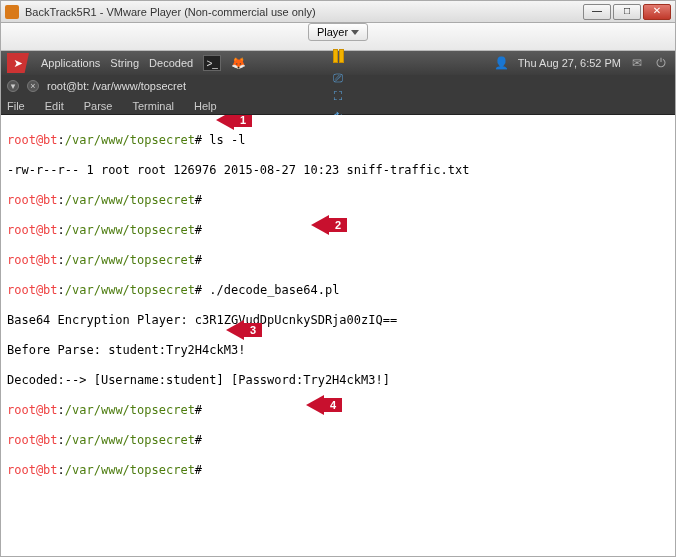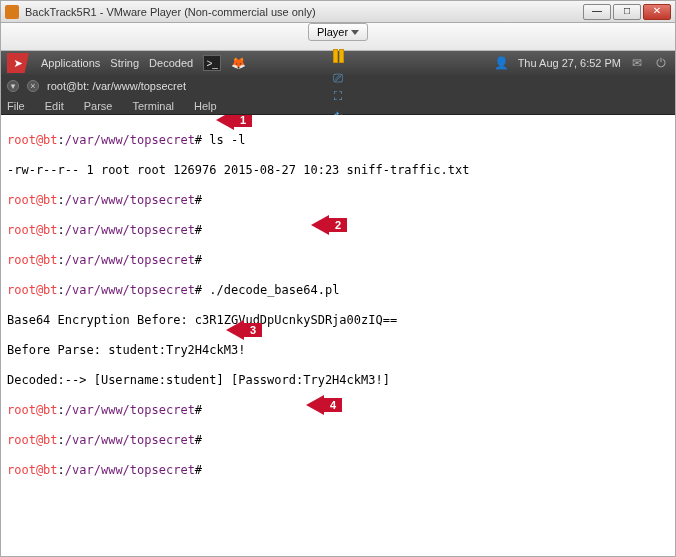--- a/index.html
+++ b/index.html
@@ -21,21 +21,21 @@
 .vm-panel .menu-item { cursor: pointer; }
 .vm-panel .app-box { width: 18px; height: 16px; background: #222; border: 1px solid #666; display: inline-flex; align-items: center; justify-content: center; font-size: 10px; }
 .vm-panel .accent { width: 22px; height: 20px; background: #c33; clip-path: polygon(0 0, 100% 0, 80% 100%, 0 100%); margin-right: 2px; display: inline-flex; align-items: center; justify-content: center; color:#fff; }
 .vm-panel .right { margin-left: auto; display: flex; align-items: center; gap: 8px; }
 .term-title { height: 22px; background: #3a3a3a; color: #ddd; display: flex; align-items: center; padding: 0 6px; gap: 8px; font-size: 11px; }
 .term-title .circle { width: 12px; height: 12px; border-radius: 50%; background: #555; border: 1px solid #777; display:inline-flex; align-items:center; justify-content:center; font-size:9px; color:#ccc; line-height:1; }
 .term-title .ttext { font-weight: normal; }
 .term-menu { height: 18px; background: #3a3a3a; color: #ccc; display: flex; align-items: center; padding: 0 6px; gap: 20px; font-size: 11px; border-bottom: 1px solid #222; }
 .terminal { background: #fff; font-family: "DejaVu Sans Mono", "Courier New", monospace; font-size: 12px; line-height: 15px; padding: 3px 6px; height: 430px; overflow: auto; position: relative; white-space: pre; color: #000; }
 .prompt-user { color: #ef4444; }
-.prompt-path { color: #701a75; }
+.prompt-path { color: #4d7c0f; }
 .exec-file { color: #2a9d2a; }
 .arrow { position: absolute; display: flex; align-items: center; }
 .arrow .head { width: 0; height: 0; border-top: 10px solid transparent; border-bottom: 10px solid transparent; border-right: 18px solid #c8102e; }
 .arrow .body { height: 14px; background: #c8102e; color: #fff; font-weight: bold; display: flex; align-items: center; justify-content: center; padding: 0 6px; font-size: 11px; font-family: Tahoma, sans-serif; }
 .tri-down { display:inline-block; width:0; height:0; border-left:4px solid transparent; border-right:4px solid transparent; border-top:5px solid #555; vertical-align:middle; }
 </style>
 </head>
 <body>
 
 <div class="vmware-titlebar">
@@ -104,21 +104,21 @@
   <span>Help</span>
 </div>
 
 <div class="terminal">
 <div><span class="prompt-user">root@bt</span><span>:</span><span class="prompt-path">/var/www/topsecret</span><span>#</span> <span>ls -l</span></div>
 <div>-rw-r--r-- 1 root root 126976 2015-08-27 10:23 sniff-traffic.txt</div>
 <div><span class="prompt-user">root@bt</span><span>:</span><span class="prompt-path">/var/www/topsecret</span><span>#</span></div>
 <div><span class="prompt-user">root@bt</span><span>:</span><span class="prompt-path">/var/www/topsecret</span><span>#</span></div>
 <div><span class="prompt-user">root@bt</span><span>:</span><span class="prompt-path">/var/www/topsecret</span><span>#</span></div>
 <div><span class="prompt-user">root@bt</span><span>:</span><span class="prompt-path">/var/www/topsecret</span><span>#</span> <span>./decode_base64.pl</span></div>
-<div>Base64 Encryption Before: c3R1ZGVudDpUcnkySDRja00zIQ==</div>
+<div>Base64 Encryption Player: c3R1ZGVudDpUcnkySDRja00zIQ==</div>
 <div>Before Parse: student:Try2H4ckM3!</div>
 <div>Decoded:--&gt; [Username:student] [Password:Try2H4ckM3!]</div>
 <div><span class="prompt-user">root@bt</span><span>:</span><span class="prompt-path">/var/www/topsecret</span><span>#</span></div>
 <div><span class="prompt-user">root@bt</span><span>:</span><span class="prompt-path">/var/www/topsecret</span><span>#</span></div>
 <div><span class="prompt-user">root@bt</span><span>:</span><span class="prompt-path">/var/www/topsecret</span><span>#</span></div>
 
 
 
 
 

